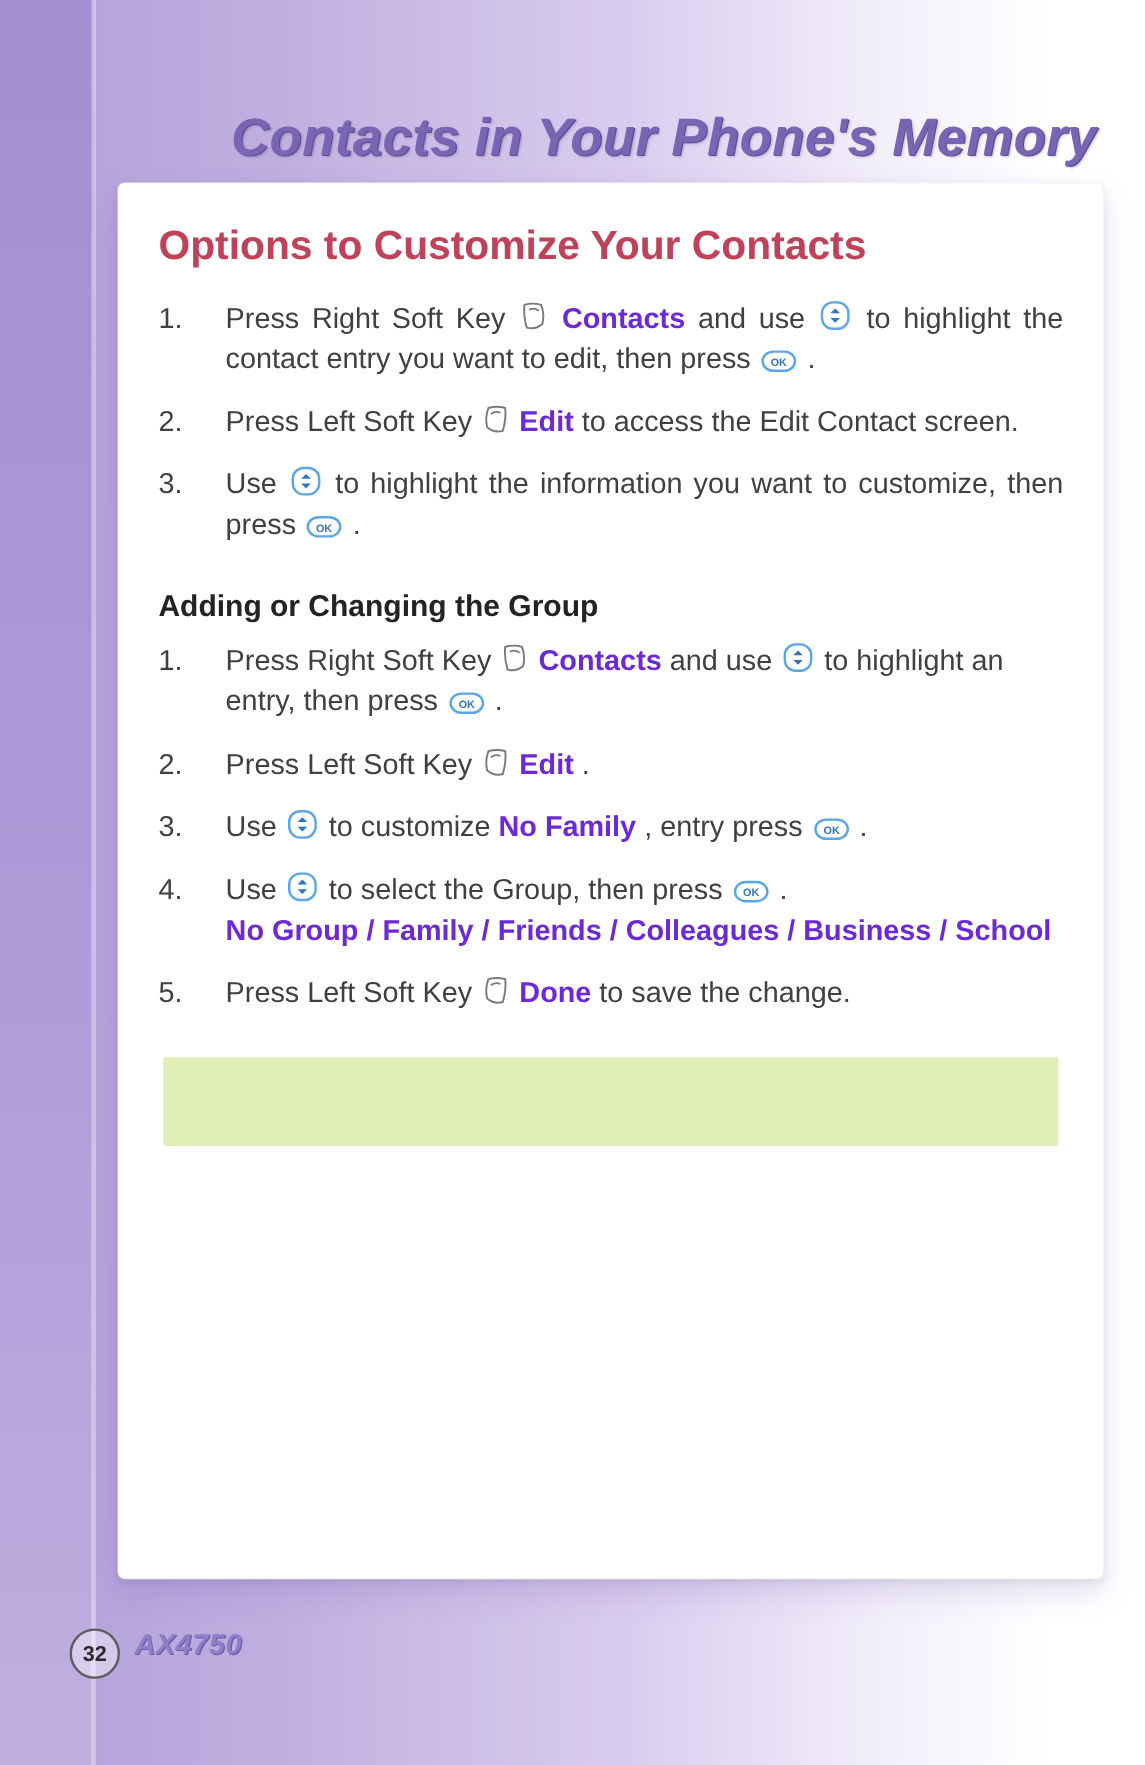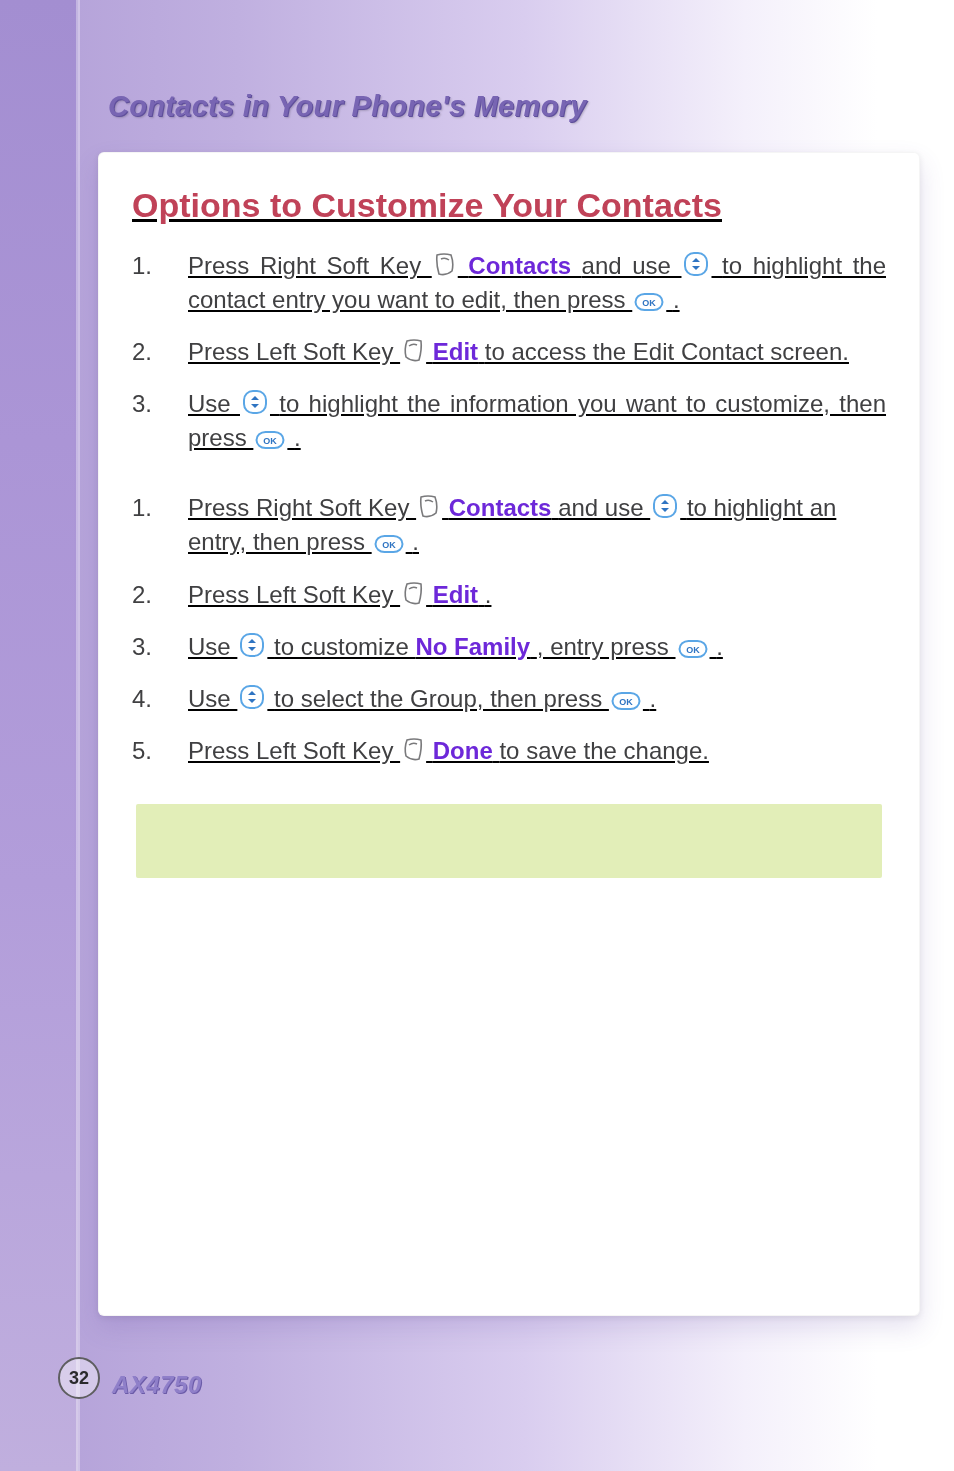--- a/index.html
+++ b/index.html
@@ -22,36 +22,36 @@
     right: -2px; top: 0; bottom: 0;
     width: 4px;
     background: rgba(255,255,255,0.35);
   }
   .page-title {
     position: absolute;
     left: 108px; top: 90px; right: 40px;
     font-family: "Arial Black", "Helvetica Neue", Arial, sans-serif;
     font-weight: 800;
     font-style: italic;
-    font-size: 29px;
+    font-size: 44px;
     letter-spacing: 0.3px;
     color: #7865b3;
     text-shadow: 1px 1px 0 #5f4f9b, 2px 2px 2px rgba(0,0,0,0.18);
+    text-align: right;
   }
   .content-card {
     position: absolute;
     left: 98px; top: 152px; right: 34px; bottom: 155px;
     background: #ffffff;
     border-radius: 6px;
     box-shadow:
       inset 0 0 0 1px rgba(0,0,0,0.04),
       0 12px 26px rgba(95,70,160,0.16),
       0 2px 6px rgba(0,0,0,0.08);
     padding: 34px 34px 15px 34px;
-    text-decoration: underline;
   }
   .section-title {
     color: #c04258;
     font-size: 34px;
     font-weight: 800;
     font-family: Arial, Helvetica, sans-serif;
     margin-bottom: 24px;
   }
   .body-text {
     font-size: 24px;
@@ -105,21 +105,21 @@
     display: inline-block;
     vertical-align: -4px;
     margin: 0 2px;
   }
   .ic svg { display: block; }
   
   .footer {
     position: absolute;
     left: 58px; bottom: 72px;
     display: flex;
-    align-items: flex-end;
+    align-items: flex-start;
     gap: 12px;
   }
   .page-badge {
     width: 42px; height: 42px;
     border: 2px solid #5e5e60;
     border-radius: 50%;
     display: flex;
     align-items: center;
     justify-content: center;
     font-family: Arial, Helvetica, sans-serif;
@@ -201,20 +201,21 @@
       <span class="ic">
         <svg width="30" height="20" viewBox="0 0 30 20">
             <rect x="1.5" y="2" rx="9" ry="9" width="27" height="16" fill="none" stroke="#5aa6e6" stroke-width="2"></rect>
             <text x="15" y="14" text-anchor="middle" font-family="Arial" font-size="9" font-weight="700" fill="#2f74c2">OK</text>
           </svg>
       </span>
       <span>.</span>
     </li>
   </ol>
 
+  <div class="sub-title">Adding or Changing the Group</div>
 
 
   <ol class="steps">
     <li>
       <span>Press Right Soft Key </span>
       <span class="ic">
         <svg width="22" height="26" viewBox="0 0 22 26">
             <path d="M3 3 Q2 12 5 22 Q12 24 18 19 Q20 11 17 3 Q10 1 3 3 Z" fill="none" stroke="#7a7a7c" stroke-width="1.6"></path>
             <path d="M7 7 Q11 5 15 8" fill="none" stroke="#7a7a7c" stroke-width="1.5"></path>
           </svg>
@@ -278,20 +279,21 @@
           </svg>
       </span>
       <span> to select the Group, then press </span>
       <span class="ic">
         <svg width="30" height="20" viewBox="0 0 30 20">
             <rect x="1.5" y="2" rx="9" ry="9" width="27" height="16" fill="none" stroke="#5aa6e6" stroke-width="2"></rect>
             <text x="15" y="14" text-anchor="middle" font-family="Arial" font-size="9" font-weight="700" fill="#2f74c2">OK</text>
           </svg>
       </span>
       <span>.</span><br>
+      <span class="bold">No Group / Family / Friends / Colleagues / Business / School</span>
     </li>
     <li>
       <span>Press Left Soft Key </span>
       <span class="ic">
         <svg width="22" height="26" viewBox="0 0 22 26">
             <path d="M19 3 Q20 12 17 22 Q10 24 4 19 Q2 11 5 3 Q12 1 19 3 Z" fill="none" stroke="#7a7a7c" stroke-width="1.6"></path>
             <path d="M15 7 Q11 5 7 8" fill="none" stroke="#7a7a7c" stroke-width="1.5"></path>
           </svg>
       </span>
       <span class="bold"> Done</span>

